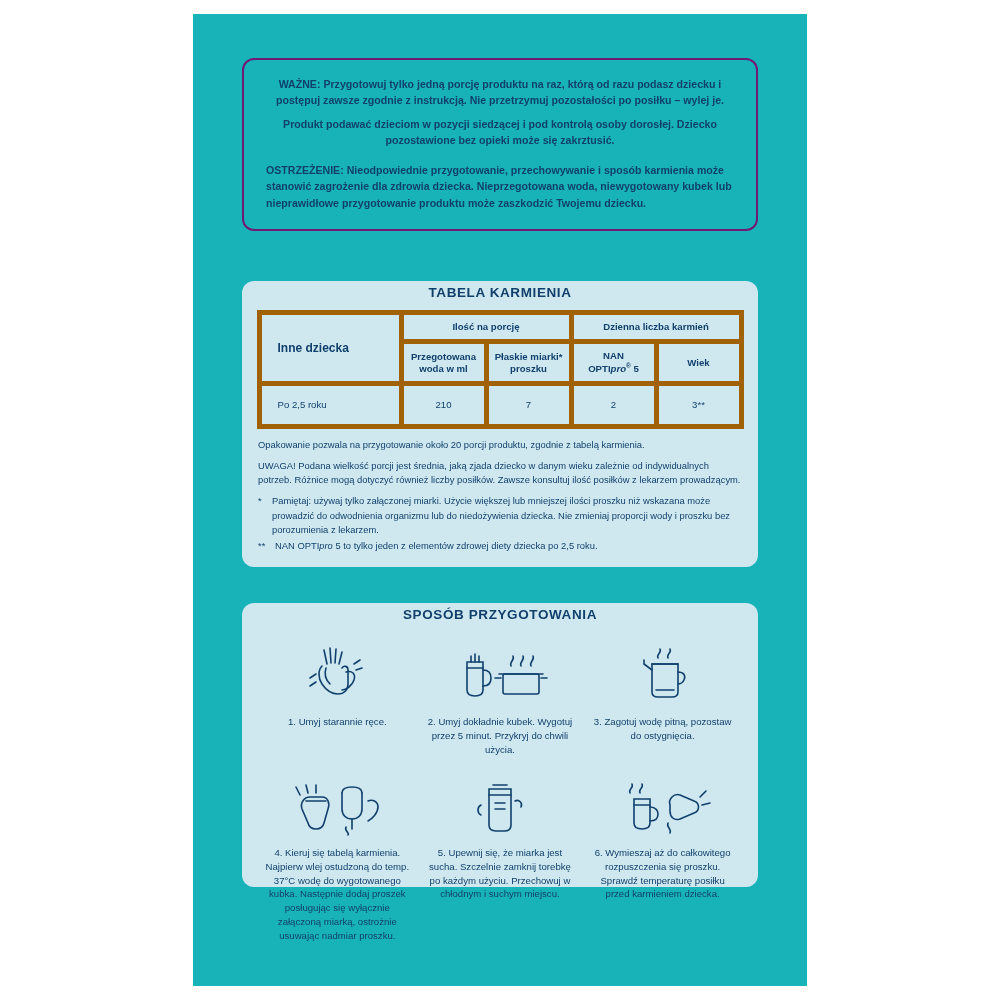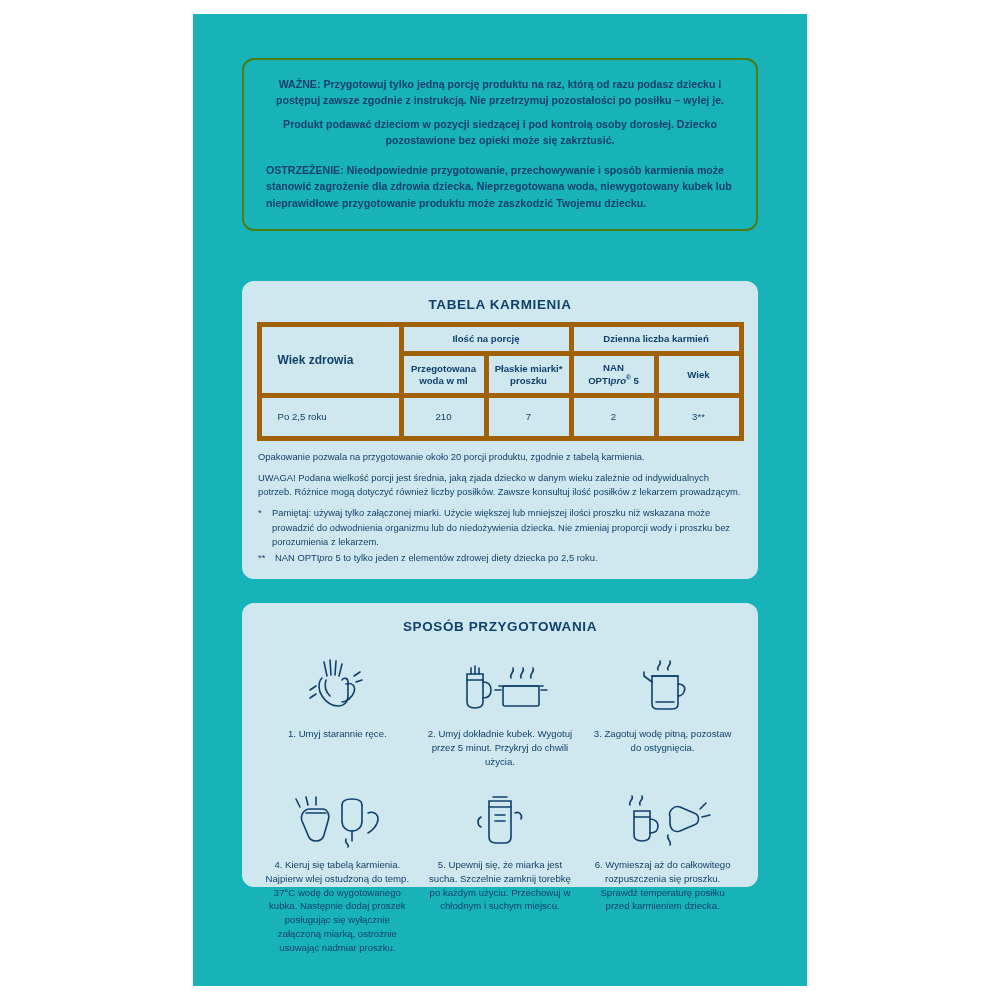--- a/index.html
+++ b/index.html
@@ -23,21 +23,21 @@
     box-sizing: border-box;
   }
 
   
   .warning-panel {
     position: absolute;
     left: 49px;
     top: 44px;
     width: 516px;
     box-sizing: border-box;
-    border: 2px solid #4d7c0f;
+    border: 2px solid #701a75;
     border-radius: 12px;
     padding: 16px 22px 18px 22px;
     color: #133d66;
   }
   .warn-block {
     font-size: 10.6px;
     line-height: 1.52;
     font-weight: bold;
     color: #11406d;
     text-align: center;
@@ -57,21 +57,21 @@
     border-radius: 12px;
     padding: 0 0 14px 0;
     box-sizing: border-box;
   }
   .panel-title {
     color: #11406d;
     font-size: 13.5px;
     font-weight: bold;
     text-align: center;
     letter-spacing: .6px;
-    padding: 16px 0 10px 0;
+    padding: 4px 0 10px 0;
   }
   table.feeding {
     border-collapse: collapse;
     width: 487px;
     margin: 0 auto;
     background: #cfe8ef;
     table-layout: fixed;
   }
   table.feeding th, table.feeding td {
     border: 5px solid #a16207;
@@ -166,21 +166,21 @@
       <span>OSTRZEŻENIE:</span><span> Nieodpowiednie przygotowanie, przechowywanie i sposób karmienia może stanowić zagrożenie dla zdrowia dziecka. Nieprzegotowana woda, niewygotowany kubek lub nieprawidłowe przygotowanie produktu może zaszkodzić Twojemu dziecku.</span>
     </div>
   </div>
 
   <div class="table-panel">
     <div class="panel-title">TABELA KARMIENIA</div>
 
     <table class="feeding">
       <tbody>
           <tr>
-        <th class="th-age" rowspan="2" style="width:118px;">Wiek zdrowia</th>
+        <th class="th-age" rowspan="2" style="width:118px;">Inne dziecka</th>
         <th colspan="2">Ilość na porcję</th>
         <th colspan="2">Dzienna liczba karmień</th>
       </tr>
       <tr>
         <th style="width:98px;text-align:center;">Przegotowana woda w ml</th>
         <th style="width:96px;">Płaskie miarki* proszku</th>
         <th class="nan-opti" style="width:104px;">
           <div>NAN</div>
           <div><span>OPTI</span><span class="italic">pro</span><span class="sup">®</span><span> 5</span></div>
         </th>

